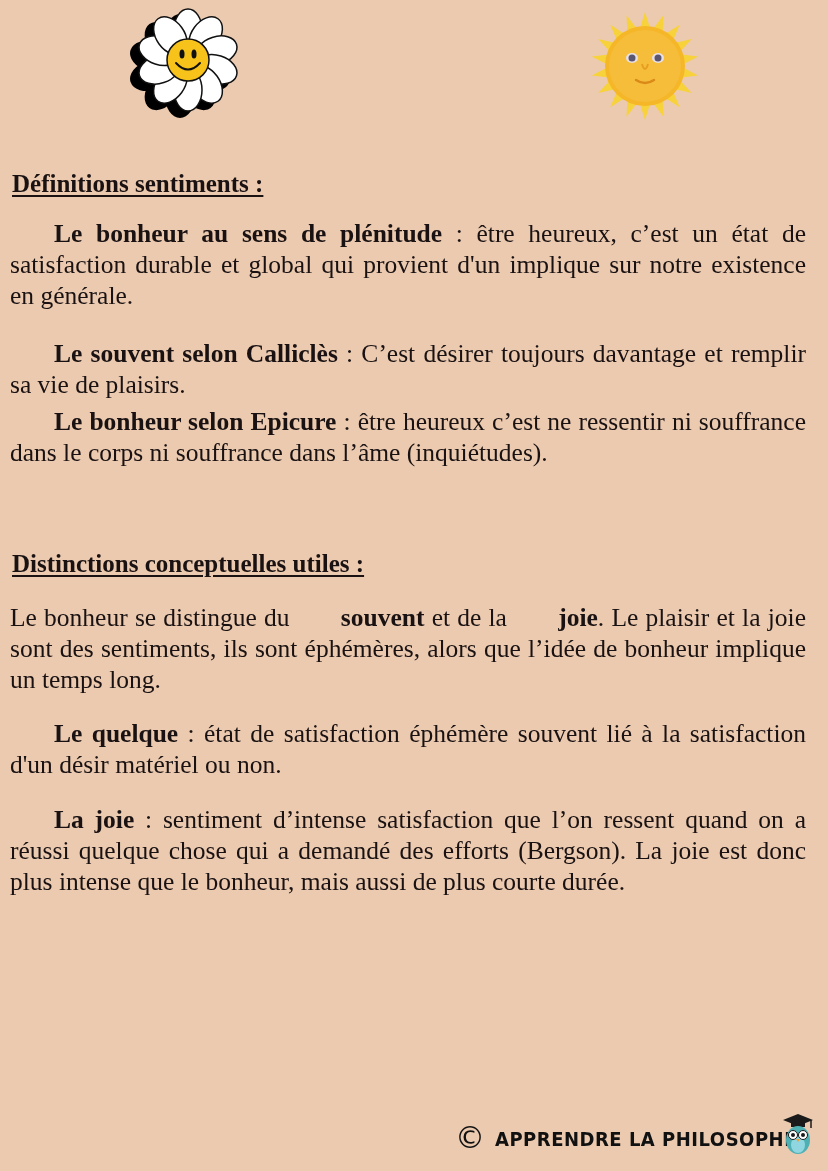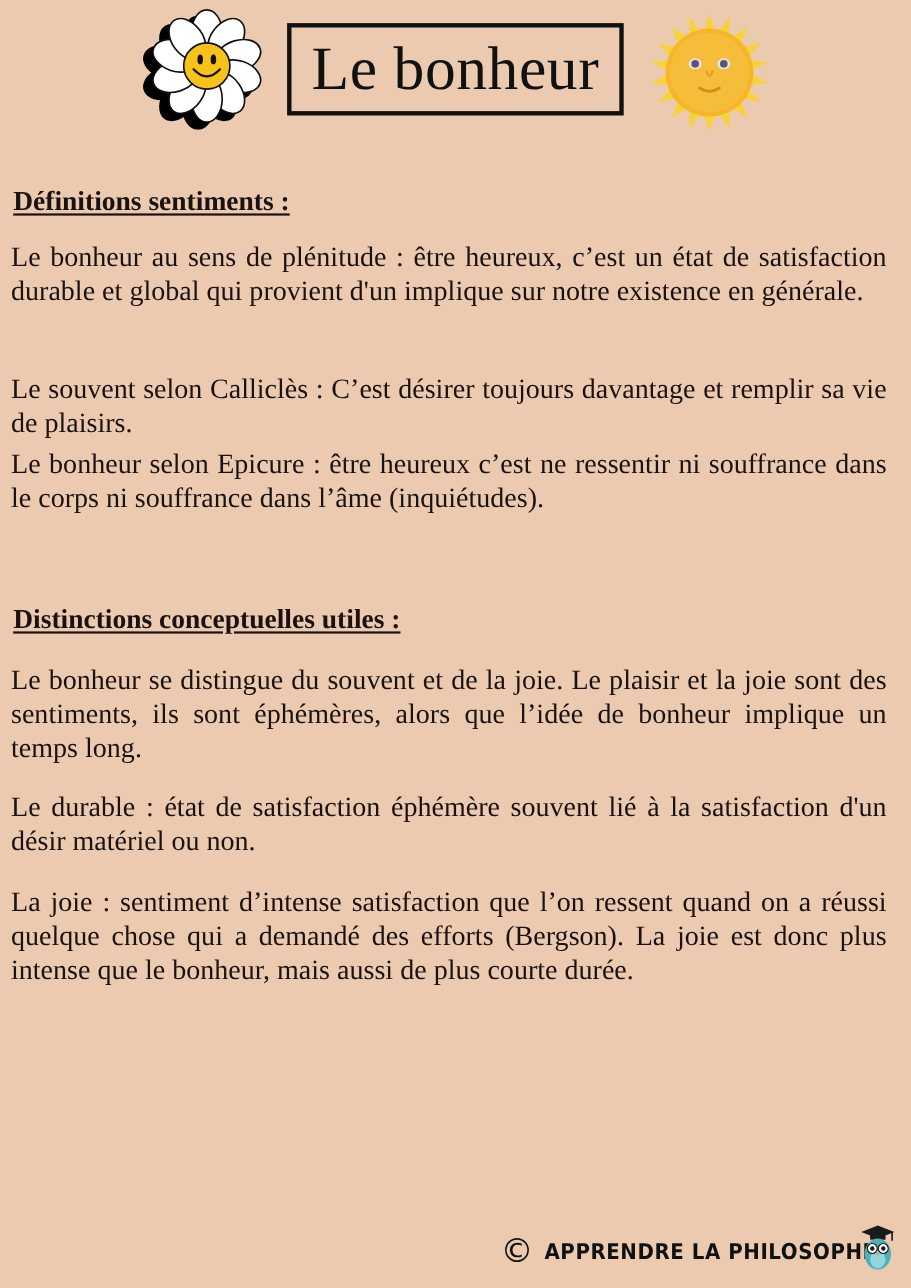--- a/index.html
+++ b/index.html
@@ -24,21 +24,21 @@
     }
     .section-title {
       position: absolute; left: 12px; margin: 0;
       font-size: 25px; font-weight: bold; text-decoration: underline;
       text-underline-offset: 3px; text-decoration-thickness: 1.5px;
     }
     .para {
       position: absolute; left: 10px; width: 796px; margin: 0;
       font-size: 25.5px; line-height: 31px; text-align: justify;
     }
-    .para b { font-weight: normal; }
+    .para b { font-weight: bold; margin-left: 44px; }
     .footer { position: absolute; left: 455px; top: 1118px; height: 40px; display: flex; align-items: center; }
     .copyright {
       font-family: "DejaVu Sans", sans-serif; font-size: 30px; line-height: 30px; color: #111; margin-right: 10px;
     }
     .brand {
       font-family: "DejaVu Sans", sans-serif; font-weight: bold; font-size: 18px;
       letter-spacing: 0.5px; color: #111; transform: scaleY(1.1);
     }
     .owl { position: absolute; left: 781px; top: 1112px; width: 34px; height: 44px; }
   </style>
@@ -74,23 +74,20 @@
         <ellipse cx="0" cy="-30" rx="14" ry="21" transform="rotate(288)"></ellipse>
         <ellipse cx="0" cy="-30" rx="14" ry="21" transform="rotate(324)"></ellipse>
       </g>
       <circle cx="0" cy="0" r="21" fill="#f7c21a" stroke="#111" stroke-width="1.5"></circle>
       <ellipse cx="-6" cy="-6" rx="2.5" ry="4.5" fill="#111"></ellipse>
       <ellipse cx="6" cy="-6" rx="2.5" ry="4.5" fill="#111"></ellipse>
       <path d="M-12 3 Q0 16 12 3" fill="none" stroke="#111" stroke-width="2" stroke-linecap="round"></path>
     </g>
   </svg>
 
-  <div class="title-box">
-    <h1>Le bonheur</h1>
-  </div>
 
   <svg class="sun" viewBox="0 0 114 112">
     <g transform="translate(57,56)" fill="#f7d23a">
       <polygon points="-5,-38 0,-54 5,-38"></polygon>
       <polygon points="-5,-38 0,-54 5,-38" transform="rotate(20)"></polygon>
       <polygon points="-5,-38 0,-54 5,-38" transform="rotate(40)"></polygon>
       <polygon points="-5,-38 0,-54 5,-38" transform="rotate(60)"></polygon>
       <polygon points="-5,-38 0,-54 5,-38" transform="rotate(80)"></polygon>
       <polygon points="-5,-38 0,-54 5,-38" transform="rotate(100)"></polygon>
       <polygon points="-5,-38 0,-54 5,-38" transform="rotate(120)"></polygon>
@@ -122,21 +119,21 @@
 <p class="para" style="top:218px;"><b>Le bonheur au sens de plénitude</b><span> : être heureux, c’est un état de satisfaction durable et global qui provient d'un implique sur notre existence en générale.</span></p>
 
 <p class="para" style="top:338px;"><b>Le souvent selon Calliclès</b><span> : C’est désirer toujours davantage et remplir sa vie de plaisirs.</span></p>
 
 <p class="para" style="top:406px;"><b>Le bonheur selon Epicure</b><span> : être heureux c’est ne ressentir ni souffrance dans le corps ni souffrance dans l’âme (inquiétudes).</span></p>
 
 <h2 class="section-title" style="top:550px;text-align:center;">Distinctions conceptuelles utiles :</h2>
 
 <p class="para" style="top:602px;"><span>Le bonheur se distingue du </span><b>souvent</b><span> et de la </span><b>joie</b><span>. Le plaisir et la joie sont des sentiments, ils sont éphémères, alors que l’idée de bonheur implique un temps long.</span></p>
 
-<p class="para" style="top:718px;"><b>Le durable</b><span> : état de satisfaction éphémère souvent lié à la satisfaction d'un désir matériel ou non.</span></p>
+<p class="para" style="top:718px;"><b>Le quelque</b><span> : état de satisfaction éphémère souvent lié à la satisfaction d'un désir matériel ou non.</span></p>
 
 <p class="para" style="top:804px;"><b>La joie</b><span> : sentiment d’intense satisfaction que l’on ressent quand on a réussi quelque chose qui a demandé des efforts (Bergson). La joie est donc plus intense que le bonheur, mais aussi de plus courte durée.</span></p>
 
 <div class="footer">
   <span class="copyright">©</span>
   <span class="brand">APPRENDRE LA PHILOSOPHIE</span>
 </div>
 
 <svg class="owl" viewBox="0 0 34 44">
   <polygon points="17,2 32,8 17,14 2,8" fill="#1a1a1a"></polygon>

